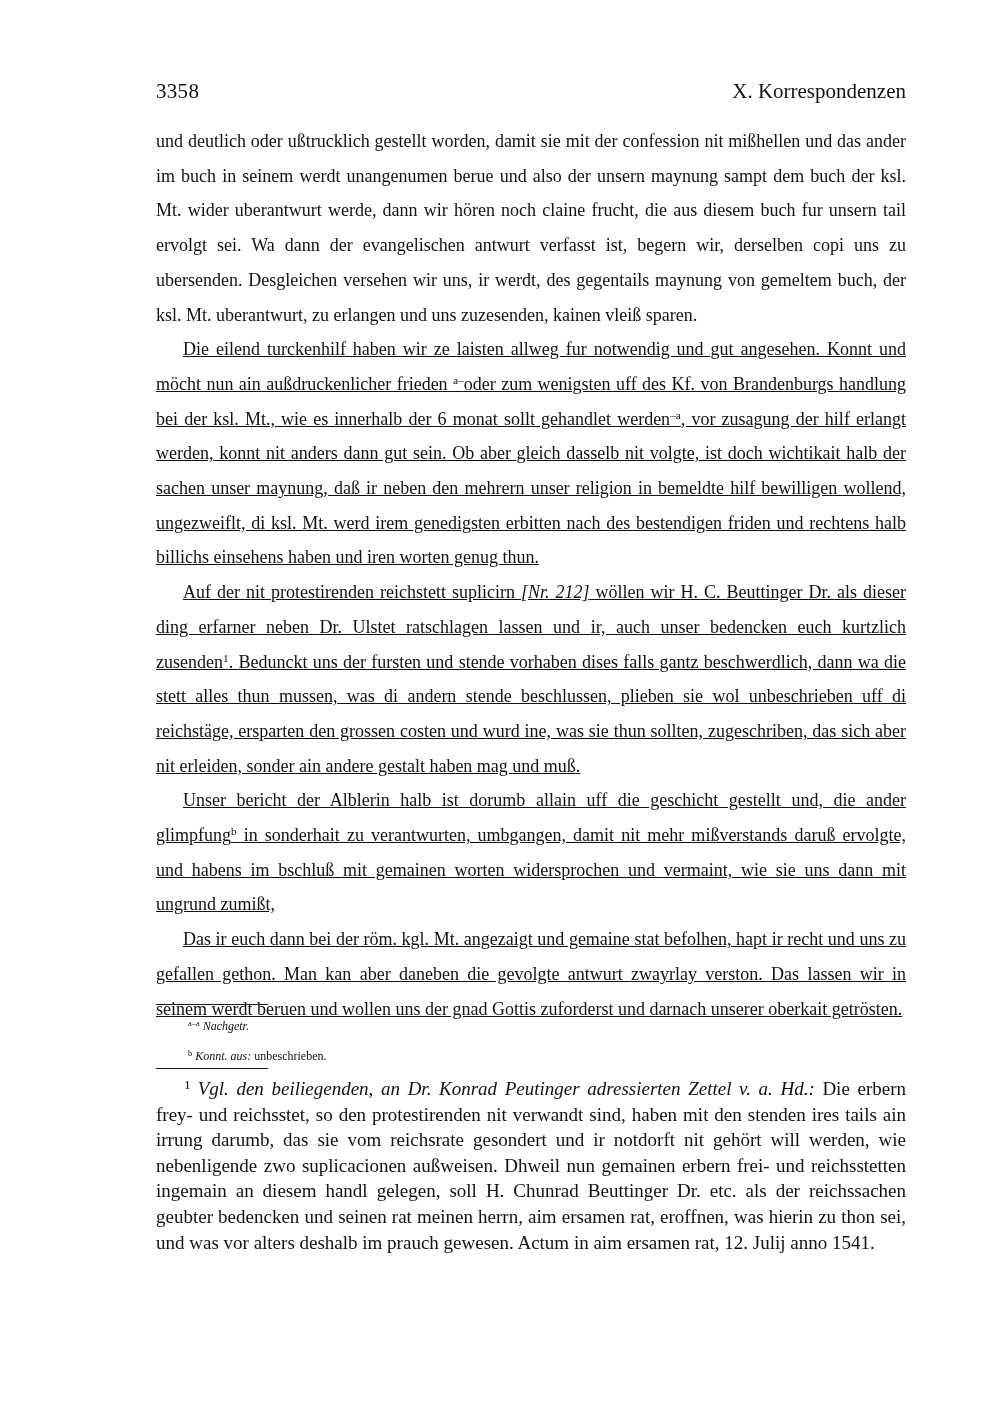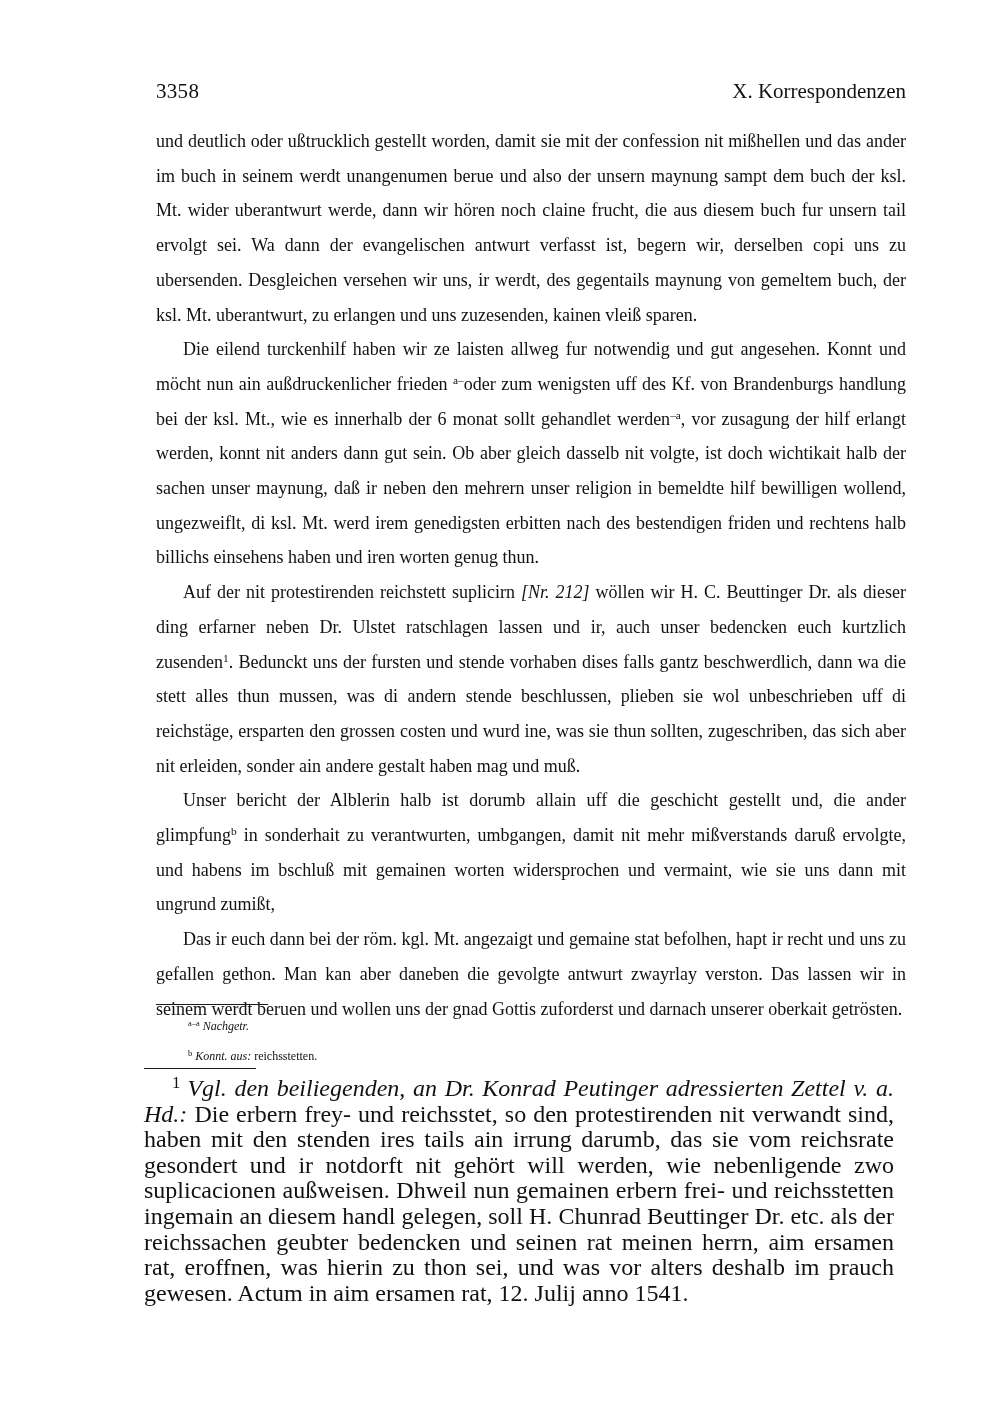--- a/index.html
+++ b/index.html
@@ -57,20 +57,21 @@
     text-align: justify;
     text-justify: inter-word;
     hyphens: none;
   }
   .textblock p {
     margin: 0;
     text-indent: 0;
   }
   .textblock p.ind {
     text-indent: 27px;
+    text-decoration: underline;
   }
   .textblock p:last-child {
     margin-bottom: 0;
   }
   .it { font-style: italic; }
   sup.mk {
     font-size: 0.63em;
     vertical-align: 0.52em;
     line-height: 0;
   }
@@ -95,24 +96,24 @@
   }
   .app-line .sig {
     font-size: 0.70em;
     vertical-align: 0.46em;
     line-height: 0;
     margin-right: 3px;
   }
   
   .footnotes {
     position: absolute;
-    left: 144px;
+    left: 156px;
     top: 1068px;
     width: 750px;
-    font-size: 24px;
+    font-size: 19px;
     line-height: 25.6px;
     text-align: justify;
   }
   .footnotes .rule {
     margin-bottom: 7px;
   }
   .fn {
     margin: 0;
     text-indent: 28px;
   }
@@ -143,21 +144,21 @@
 
     <p class="ind"><span>Unser bericht der Alblerin halb ist dorumb allain uff die geschicht gestellt und, die ander glimpfung</span><sup class="mk">b</sup><span> in sonderhait zu verantwurten, umbgangen, damit nit mehr mißverstands daruß ervolgte, und habens im bschluß mit gemainen worten widersprochen und vermaint, wie sie uns dann mit ungrund zumißt,</span></p>
 
     <p class="ind"><span>Das ir euch dann bei der röm. kgl. Mt. angezaigt und gemaine stat befolhen, hapt ir recht und uns zu gefallen gethon. Man kan aber daneben die gevolgte antwurt zwayrlay verston. Das lassen wir in seinem werdt beruen und wollen uns der gnad Gottis zuforderst und darnach unserer oberkait getrösten.</span></p>
 
   </div>
 
   <div class="apparatus">
     <div class="rule"></div>
     <div class="app-line"><span class="sig">a–a</span><span class="it">Nachgetr.</span><span></span></div>
-    <div class="app-line"><span class="sig">b</span><span class="it">Konnt. aus:</span><span> reichsstetten.</span></div>
+    <div class="app-line"><span class="sig">b</span><span class="it">Konnt. aus:</span><span> unbeschrieben.</span></div>
   </div>
 
   <div class="footnotes">
     <div class="rule"></div>
     <p class="fn"><span class="fnum">1</span><span class="it">Vgl. den beiliegenden, an Dr. Konrad Peutinger adressierten Zettel v. a. Hd.:</span><span> Die erbern frey- und reichsstet, so den protestirenden nit verwandt sind, haben mit den stenden ires tails ain irrung darumb, das sie vom reichsrate gesondert und ir notdorft nit gehört will werden, wie nebenligende zwo suplicacionen außweisen. Dhweil nun gemainen erbern frei- und reichsstetten ingemain an diesem handl gelegen, soll H. Chunrad Beuttinger Dr. etc. als der reichssachen geubter bedencken und seinen rat meinen herrn, aim ersamen rat, eroffnen, was hierin zu thon sei, und was vor alters deshalb im prauch gewesen. Actum in aim ersamen rat, 12. Julij anno 1541.</span></p>
   </div>
 
 </div>
 
 </body></html>

